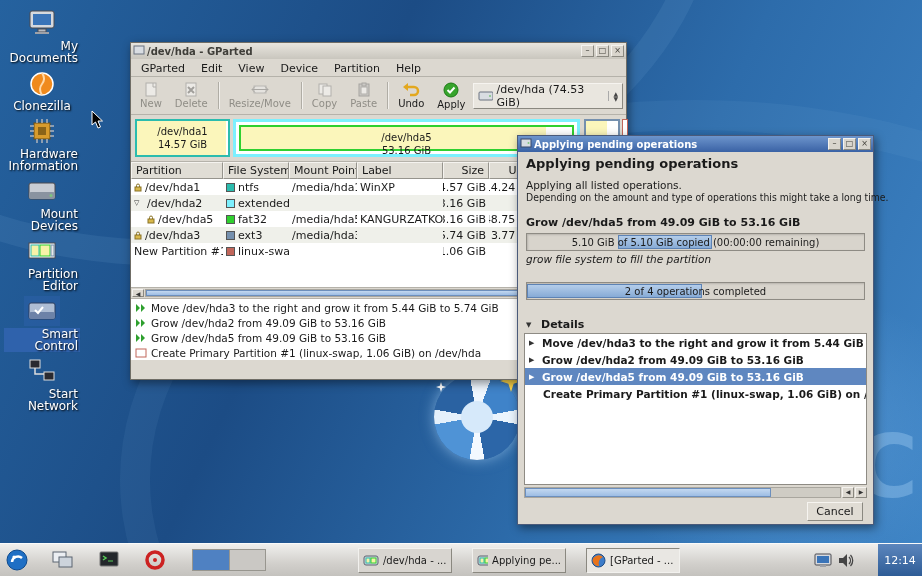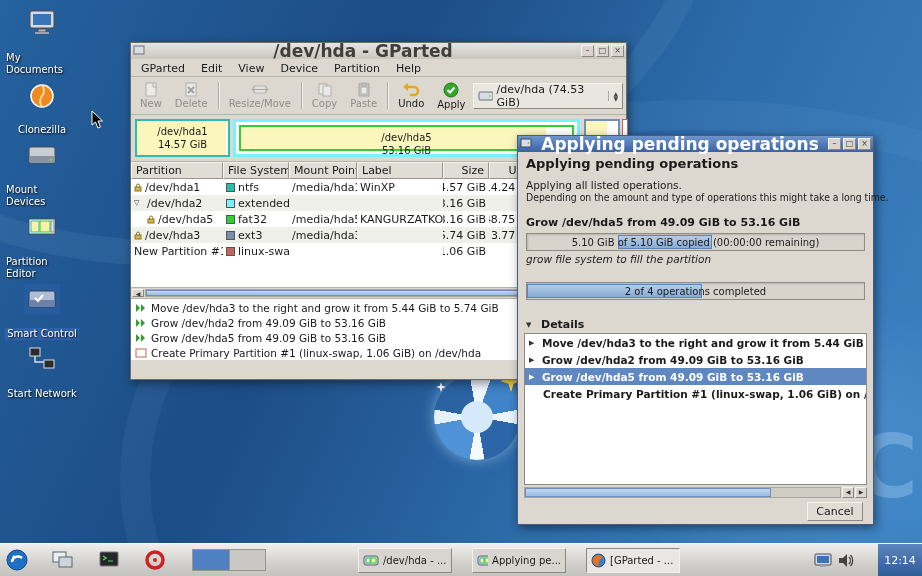--- a/index.html
+++ b/index.html
@@ -17,29 +17,29 @@
   background:conic-gradient(from 20deg,#3f83c9 0 60deg,#eaf4fd 60deg 80deg,#2c66a8 80deg 150deg,#f3f9ff 150deg 170deg,#4f93d6 170deg 240deg,#e4f0fb 240deg 260deg,#2a62a2 260deg 330deg,#eef6fe 330deg 360deg);
   box-shadow:0 0 14px rgba(180,220,255,.55);}
 #emblem::after{content:"";position:absolute;inset:27px;border-radius:50%;background:#d6e9fa;}
 .spark{position:absolute;background:#ffd84a;clip-path:polygon(50% 0,62% 38%,100% 50%,62% 62%,50% 100%,38% 62%,0 50%,38% 38%);}
 #sp1{left:500px;top:370px;width:22px;height:22px;}
 #sp2{left:436px;top:382px;width:10px;height:10px;background:#fff;}
 
 #dicons{position:absolute;left:4px;top:8px;width:76px;display:flex;flex-direction:column;gap:4px;z-index:1;}
 .dicon{display:flex;flex-direction:column;align-items:center;gap:2px;cursor:default;}
 .dico{width:36px;height:30px;display:flex;align-items:center;justify-content:center;}
-.dlabel{color:#fff;text-shadow:1px 1px 2px #000;font-size:10px;line-height:12px;text-align:left;padding:0 2px;margin-top:12px;}
+.dlabel{color:#fff;text-shadow:1px 1px 2px #000;font-size:12px;line-height:12px;text-align:right;padding:0 2px;}
 .dicon.selected .dlabel{background:#2f62ac;}
 .dicon.selected .dico{background:rgba(47,98,172,.45);}
 
 .window{position:absolute;background:#dcd8d0;border:1px solid #6f6d66;box-shadow:2px 3px 9px rgba(0,0,0,.45);}
 #gparted{left:130px;top:42px;width:497px;height:338px;z-index:5;display:flex;flex-direction:column;}
 #dialog{left:517px;top:135px;width:357px;height:390px;z-index:10;border-color:#4a5a7a;}
 .titlebar{height:16px;display:flex;align-items:center;gap:2px;padding:0 2px;flex:none;}
-.titlebar .ttl{flex:1;text-align:center;font-size:17px;font-weight:bold;white-space:nowrap;overflow:hidden;}
+.titlebar .ttl{flex:1;font-size:10px;font-weight:bold;white-space:nowrap;overflow:hidden;}
 .inactive{background:linear-gradient(#e8e5de,#c9c6be);color:#3f3e39;}
 .active{background:linear-gradient(#6d95cc,#3a62a5);color:#fff;}
 .wbtn{width:13px;height:12px;flex:none;font-size:8px;line-height:10px;text-align:center;background:#d9d5cd;
   border:1px solid;border-color:#f4f2ee #8a8880 #8a8880 #f4f2ee;color:#44423c;}
 .menubar{display:flex;padding:1px 2px;border-bottom:1px solid #b5b2aa;height:18px;flex:none;}
 .mitem{padding:2px 8px;font-size:11px;}
 .toolbar{display:flex;align-items:stretch;padding:2px 3px;gap:1px;border-bottom:1px solid #b5b2aa;height:38px;flex:none;}
 .tbtn{display:flex;flex-direction:column;align-items:center;justify-content:center;gap:1px;padding:1px 6px;font-size:10px;}
 .tbtn.dis{color:#8f8d86;}
 .tbtn.dis svg{opacity:.5;filter:grayscale(1);}
@@ -157,20 +157,30 @@
       <span class="dico">
         <svg width="28" height="28">
             <ellipse cx="14" cy="15" rx="11" ry="11" fill="#f08a1d" stroke="#fff" stroke-width="1.5"></ellipse>
             <path d="M14 4 q4 6 0 11 q-4 5 0 11" fill="none" stroke="#ffd9a8" stroke-width="2"></path>
           </svg>
       </span>
       <span class="dlabel">Clonezilla</span>
     </div>
     <div class="dicon">
       <span class="dico">
+        <svg width="28" height="28">
+            <rect x="6" y="6" width="16" height="16" fill="#d89b2c" stroke="#6e4e12"></rect>
+            <rect x="10" y="10" width="8" height="8" fill="#8a6318"></rect>
+            <path d="M9 2 v4 M14 2 v4 M19 2 v4 M9 22 v4 M14 22 v4 M19 22 v4 M2 9 h4 M2 14 h4 M2 19 h4 M22 9 h4 M22 14 h4 M22 19 h4" stroke="#b0b4ba" stroke-width="1.5"></path>
+          </svg>
+      </span>
+      <span class="dlabel">Hardware Information</span>
+    </div>
+    <div class="dicon">
+      <span class="dico">
         <svg width="30" height="24">
             <rect x="2" y="4" width="26" height="16" rx="2" fill="#c9cdd4" stroke="#4a4a50"></rect>
             <rect x="2" y="13" width="26" height="7" rx="2" fill="#8a93a0"></rect>
             <circle cx="24" cy="16.5" r="1.5" fill="#7ec47e"></circle>
           </svg>
       </span>
       <span class="dlabel">Mount Devices</span>
     </div>
     <div class="dicon">
       <span class="dico">

